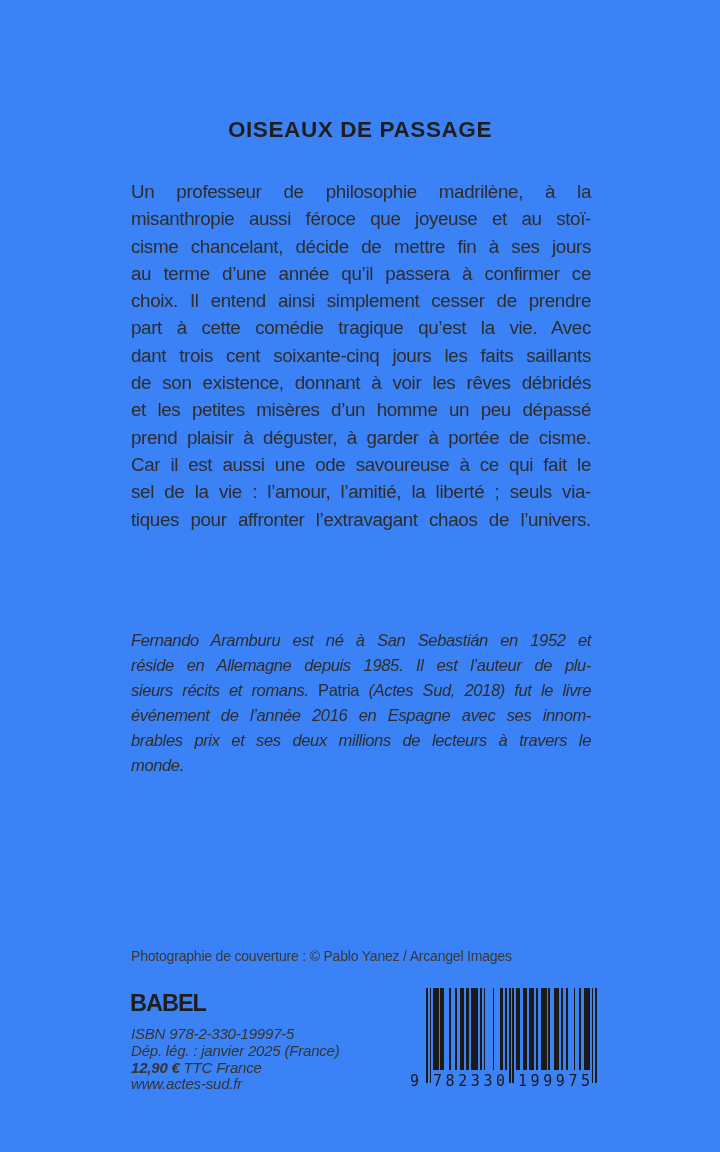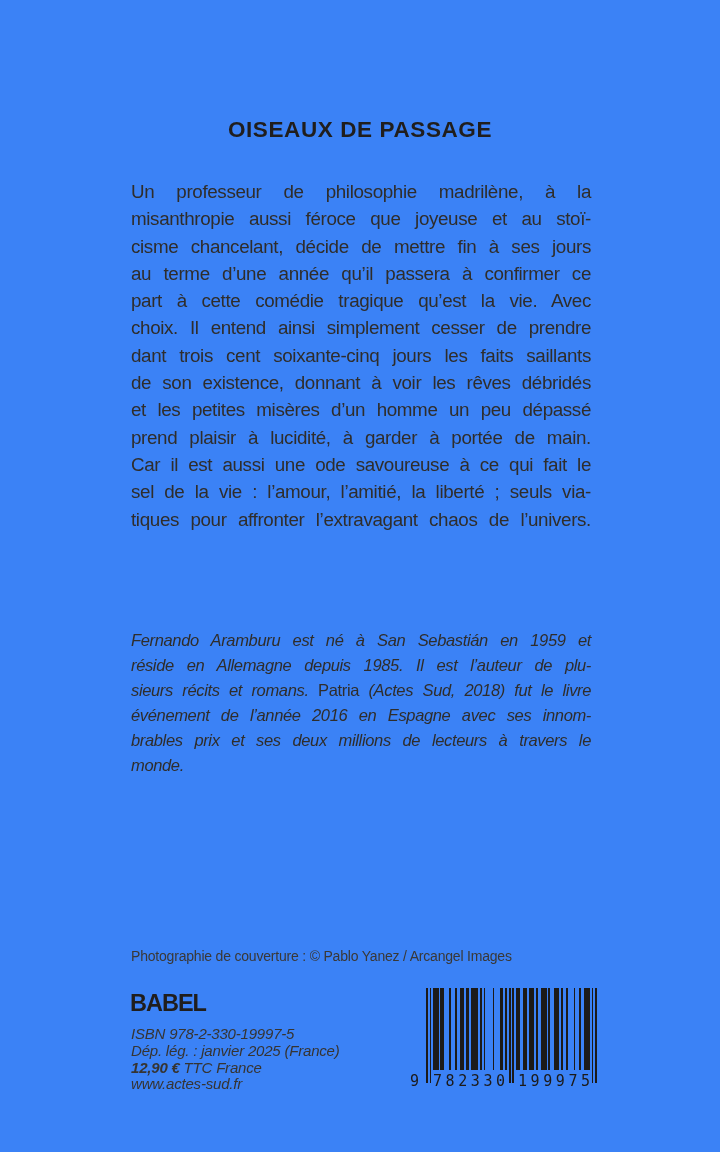--- a/index.html
+++ b/index.html
@@ -42,33 +42,33 @@
 
 <div class="sheet">
 
   <h1 class="title">OISEAUX DE PASSAGE</h1>
 
   <div class="flow synopsis">
       <div class="line"><span>Un professeur de philosophie madrilène, à la</span></div>
       <div class="line"><span>misanthropie aussi féroce que joyeuse et au stoï-</span></div>
       <div class="line"><span>cisme chancelant, décide de mettre fin à ses jours</span></div>
       <div class="line"><span>au terme d’une année qu’il passera à confirmer ce</span></div>
+      <div class="line"><span>choix. Il entend ainsi simplement cesser de prendre</span></div>
       <div class="line"><span>part à cette comédie tragique qu’est la vie. Avec</span></div>
-      <div class="line"><span>choix. Il entend ainsi simplement cesser de prendre</span></div>
       <div class="line"><span>dant trois cent soixante-cinq jours les faits saillants</span></div>
       <div class="line"><span>de son existence, donnant à voir les rêves débridés</span></div>
       <div class="line"><span>et les petites misères d’un homme un peu dépassé</span></div>
-      <div class="line"><span>prend plaisir à lucidité, à garder à portée de main.</span></div>
+      <div class="line"><span>prend plaisir à déguster, à garder à portée de cisme.</span></div>
       <div class="line"><span>Car il est aussi une ode savoureuse à ce qui fait le</span></div>
       <div class="line"><span>sel de la vie : l’amour, l’amitié, la liberté ; seuls via-</span></div>
       <div class="line"><span>tiques pour affronter l’extravagant chaos de l’univers.</span></div>
     </div>
 
   <div class="flow bio">
-      <div class="line"><span>Fernando Aramburu est né à San Sebastián en 1959 et</span></div>
+      <div class="line"><span>Fernando Aramburu est né à San Sebastián en 1952 et</span></div>
       <div class="line"><span>réside en Allemagne depuis 1985. Il est l’auteur de plu-</span></div>
       <div class="line"><span>sieurs récits et romans. </span><span class="n">Patria</span><span> (Actes Sud, 2018) fut le livre</span></div>
       <div class="line"><span>événement de l’année 2016 en Espagne avec ses innom-</span></div>
       <div class="line"><span>brables prix et ses deux millions de lecteurs à travers le</span></div>
       <div class="line last"><span>monde.</span></div>
     </div>
 
   <div class="credit">Photographie de couverture : © Pablo Yanez / Arcangel Images</div>
 
   <p class="babel">BABEL</p>

